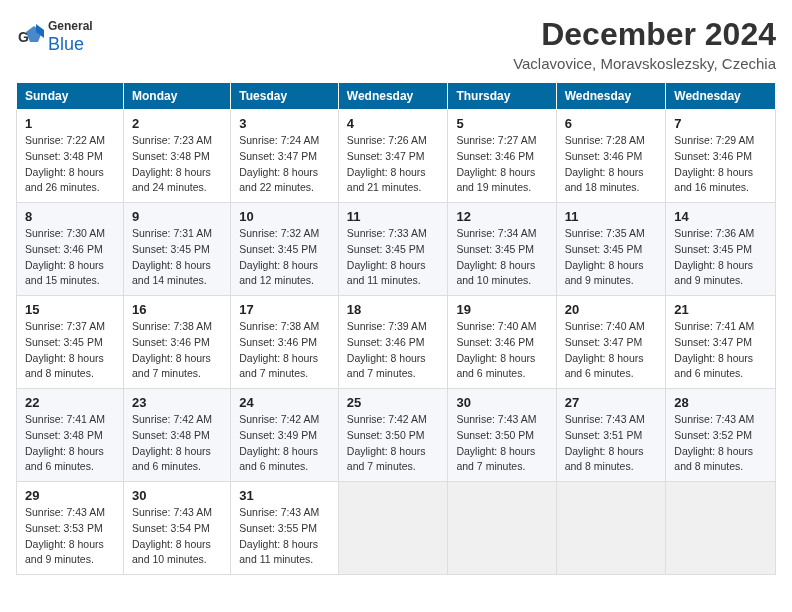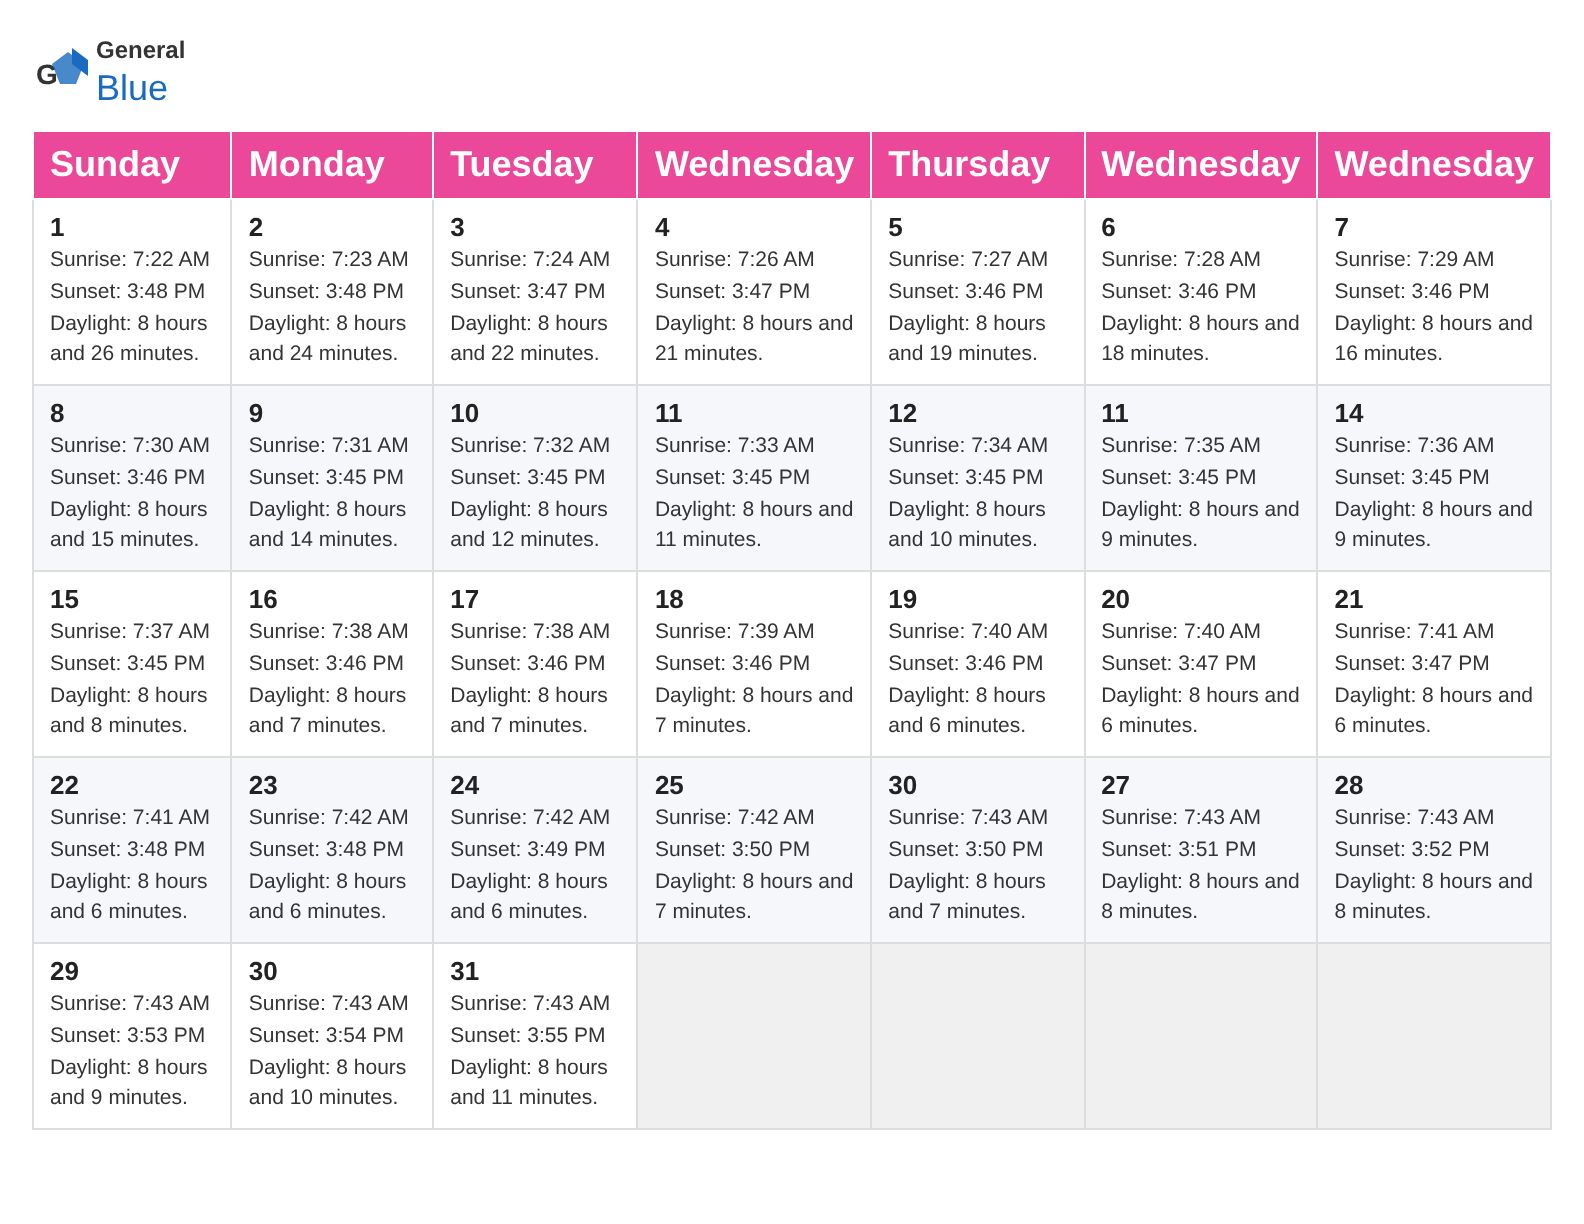--- a/index.html
+++ b/index.html
@@ -37,25 +37,25 @@
       font-size: 15px;
       color: #555;
       margin-top: 2px;
     }
     .calendar-table {
       width: 100%;
       border-collapse: collapse;
       font-size: 11px;
     }
     .calendar-table thead tr th {
-      background-color: #ec4899;
+      background-color: #0369a1;
       color: #fff;
       text-align: left;
       padding: 6px 8px;
-      font-size: 18px;
+      font-size: 12px;
       font-weight: bold;
       border: 1px solid #fff;
     }
     .calendar-table tbody tr td {
       vertical-align: top;
       padding: 6px 8px;
       border: 1px solid #ddd;
       background: #fff;
       width: 113px;
       min-height: 70px;
@@ -87,20 +87,24 @@
     <svg class="logo-icon" viewBox="0 0 28 28">
       <text x="2" y="20" font-size="14" fill="#333" font-weight="bold">G</text>
       <polygon points="18,4 26,10 22,20 14,20 10,10" fill="#1a6bbf" opacity="0.8"></polygon>
       <polygon points="20,2 28,8 28,16 20,10" fill="#1a6bbf"></polygon>
     </svg>
     <div>
       <span style="font-size:12px;font-weight:bold;color:#333;">General</span><br>
       <span style="font-size:18px;font-weight:normal;color:#1a6bbf;">Blue</span>
     </div>
   </div>
+  <div class="title-area">
+    <div class="month-title">December 2024</div>
+    <div class="subtitle">Vaclavovice, Moravskoslezsky, Czechia</div>
+  </div>
 </div>
 
 <table class="calendar-table">
   <thead>
     <tr>
       <th>Sunday</th>
       <th>Monday</th>
       <th>Tuesday</th>
       <th>Wednesday</th>
       <th>Thursday</th>

